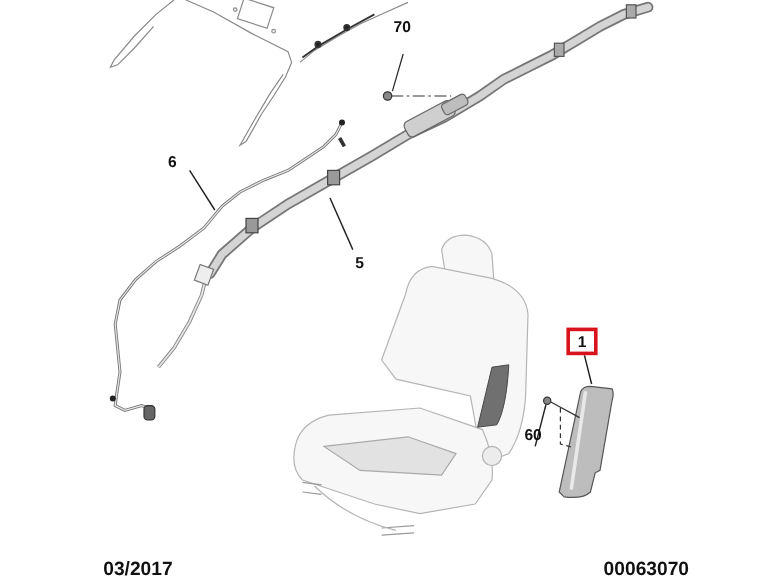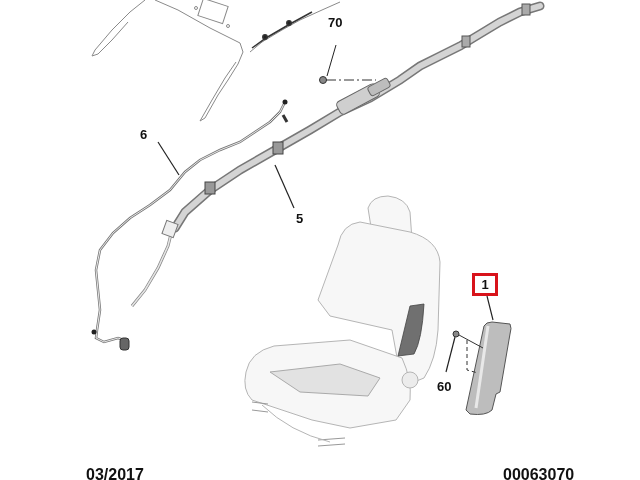--- a/index.html
+++ b/index.html
@@ -102,16 +102,16 @@
     <path d="M467,340 L467,370 L478,373" stroke="#333" stroke-width="1" stroke-dasharray="4,3" fill="none"></path>
   </g>
 </svg>
 
 <div class="callout" style="left:328px; top:16px;">70</div>
 <div class="callout" style="left:140px; top:128px;">6</div>
 <div class="callout" style="left:296px; top:212px;">5</div>
 <div class="callout-boxed" style="left:472px; top:273px;">
   <span>1</span>
 </div>
-<div class="callout" style="left:437px; top:380px;">60</div>
+<div class="callout" style="left:437px; top:356px;">60</div>
 
 <div class="footer" style="left:86px; top:466px;">03/2017</div>
 <div class="footer" style="left:503px; top:466px;">00063070</div>
 
 </body></html>

